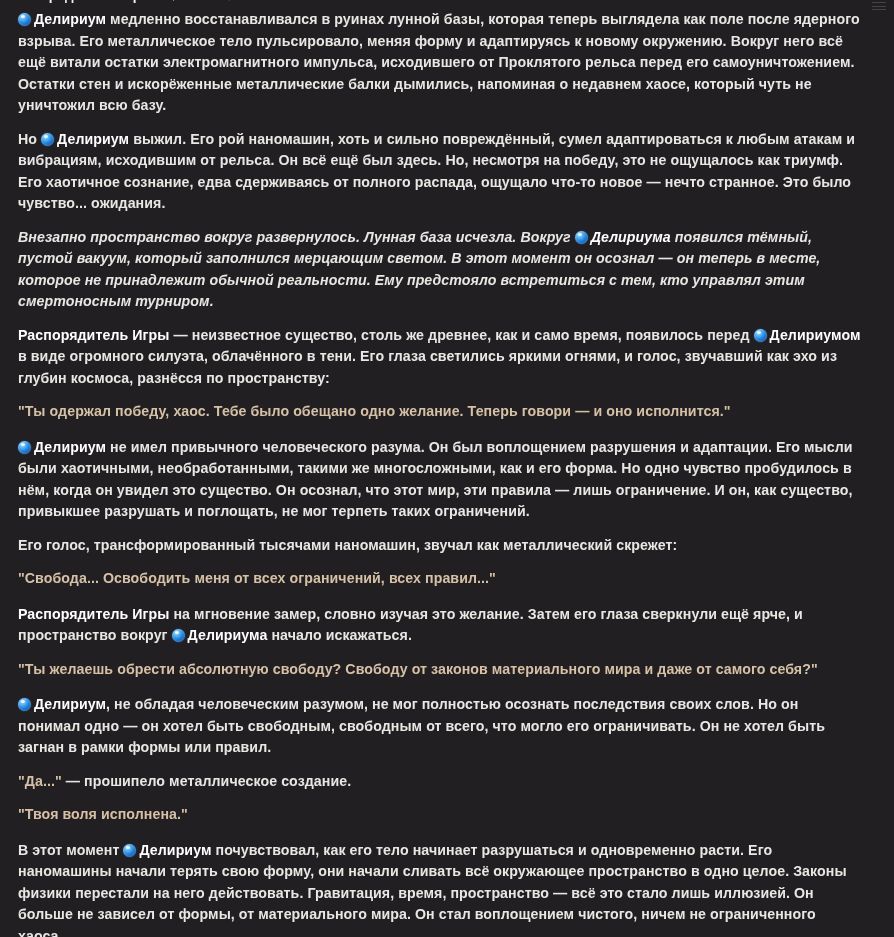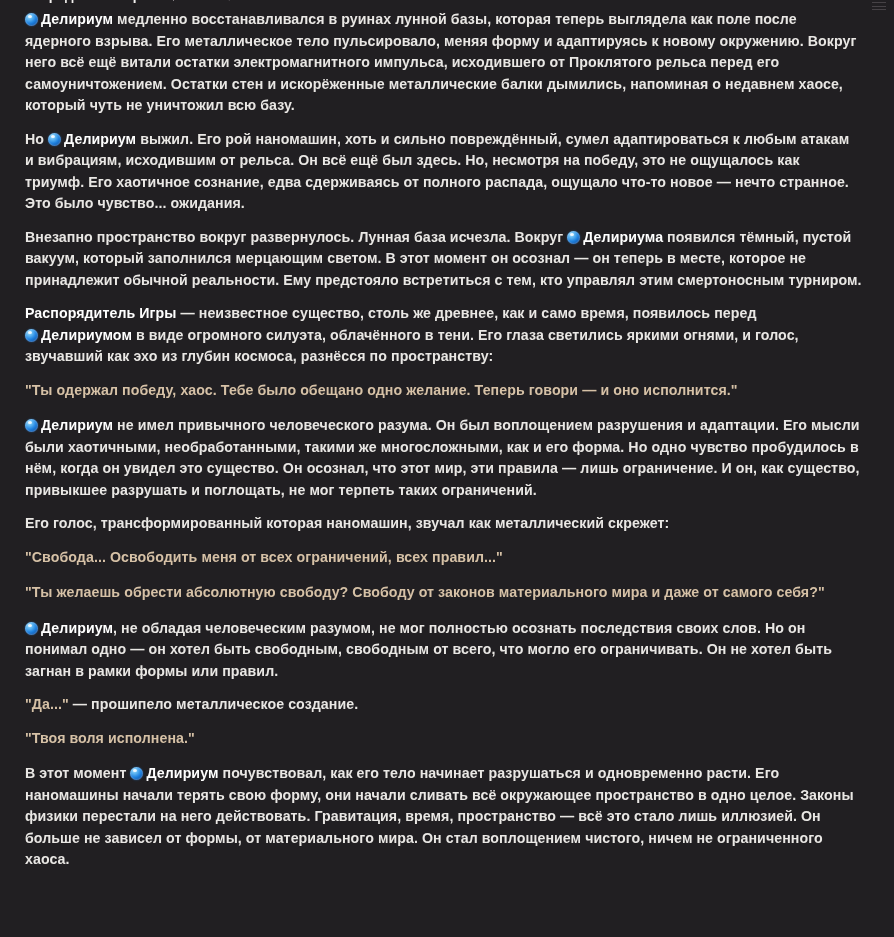--- a/index.html
+++ b/index.html
@@ -73,31 +73,32 @@
     height: 1px;
     background: #9b9599;
   }
 
   
   .msg-body {
     padding-top: 9px;
   }
 
   p.para {
-    margin: 0 0 12px 17px;
+    margin: 0 0 12px 10px;
     font-size: 14.2px;
     line-height: 21.5px;
     color: #e9e7e4;
     font-weight: bold;
     text-align: left;
     letter-spacing: .005em;
   }
   p.para:last-child { margin-bottom: 0; }
 
   p.para.italic {
+    font-style: italic;
     color: #e9e7e4;
   }
 
   p.para.quote {
     color: #d6c1a6;
     margin-bottom: 14px;
   }
 
   .name-strong {
     font-weight: bold;
@@ -153,22 +154,23 @@
       <i></i>
   </div>
 
   <div class="msg-body">
       <p class="para"><span class="orb-name"><span class="orb-icon"></span><span class="name-strong">Делириум</span></span> медленно восстанавливался в руинах лунной базы, которая теперь выглядела как поле после ядерного взрыва. Его металлическое тело пульсировало, меняя форму и адаптируясь к новому окружению. Вокруг него всё ещё витали остатки электромагнитного импульса, исходившего от Проклятого рельса перед его самоуничтожением. Остатки стен и искорёженные металлические балки дымились, напоминая о недавнем хаосе, который чуть не уничтожил всю базу.</p>
       <p class="para">Но <span class="orb-name"><span class="orb-icon"></span><span class="name-strong">Делириум</span></span> выжил. Его рой наномашин, хоть и сильно повреждённый, сумел адаптироваться к любым атакам и вибрациям, исходившим от рельса. Он всё ещё был здесь. Но, несмотря на победу, это не ощущалось как триумф. Его хаотичное сознание, едва сдерживаясь от полного распада, ощущало что-то новое — нечто странное. Это было чувство... ожидания.</p>
       <p class="para italic">Внезапно пространство вокруг развернулось. Лунная база исчезла. Вокруг <span class="orb-name"><span class="orb-icon"></span><span class="name-strong">Делириума</span></span> появился тёмный, пустой вакуум, который заполнился мерцающим светом. В этот момент он осознал — он теперь в месте, которое не принадлежит обычной реальности. Ему предстояло встретиться с тем, кто управлял этим смертоносным турниром.</p>
       <p class="para"><span class="orb-name"><span class="name-strong">Распорядитель Игры</span></span> — неизвестное существо, столь же древнее, как и само время, появилось перед <span class="orb-name"><span class="orb-icon"></span><span class="name-strong">Делириумом</span></span> в виде огромного силуэта, облачённого в тени. Его глаза светились яркими огнями, и голос, звучавший как эхо из глубин космоса, разнёсся по пространству:</p>
       <p class="para quote">"Ты одержал победу, хаос. Тебе было обещано одно желание. Теперь говори — и оно исполнится."</p>
       <p class="para"><span class="orb-name"><span class="orb-icon"></span><span class="name-strong">Делириум</span></span> не имел привычного человеческого разума. Он был воплощением разрушения и адаптации. Его мысли были хаотичными, необработанными, такими же многосложными, как и его форма. Но одно чувство пробудилось в нём, когда он увидел это существо. Он осознал, что этот мир, эти правила — лишь ограничение. И он, как существо, привыкшее разрушать и поглощать, не мог терпеть таких ограничений.</p>
-      <p class="para">Его голос, трансформированный которая наномашин, звучал как металлический скрежет:</p>
+      <p class="para">Его голос, трансформированный тысячами наномашин, звучал как металлический скрежет:</p>
       <p class="para quote">"Свобода... Освободить меня от всех ограничений, всех правил..."</p>
+      <p class="para"><span class="orb-name"><span class="name-strong">Распорядитель Игры</span></span> на мгновение замер, словно изучая это желание. Затем его глаза сверкнули ещё ярче, и пространство вокруг <span class="orb-name"><span class="orb-icon"></span><span class="name-strong">Делириума</span></span> начало искажаться.</p>
       <p class="para quote">"Ты желаешь обрести абсолютную свободу? Свободу от законов материального мира и даже от самого себя?"</p>
       <p class="para"><span class="orb-name"><span class="orb-icon"></span><span class="name-strong">Делириум</span></span>, не обладая человеческим разумом, не мог полностью осознать последствия своих слов. Но он понимал одно — он хотел быть свободным, свободным от всего, что могло его ограничивать. Он не хотел быть загнан в рамки формы или правил.</p>
       <p class="para"><span class="quote-inline">"Да..."</span> — прошипело металлическое создание.</p>
       <p class="para quote">"Твоя воля исполнена."</p>
       <p class="para">В этот момент <span class="orb-name"><span class="orb-icon"></span><span class="name-strong">Делириум</span></span> почувствовал, как его тело начинает разрушаться и одновременно расти. Его наномашины начали терять свою форму, они начали сливать всё окружающее пространство в одно целое. Законы физики перестали на него действовать. Гравитация, время, пространство — всё это стало лишь иллюзией. Он больше не зависел от формы, от материального мира. Он стал воплощением чистого, ничем не ограниченного хаоса.</p>
     </div>
 
 </div>
 
 </body></html>

